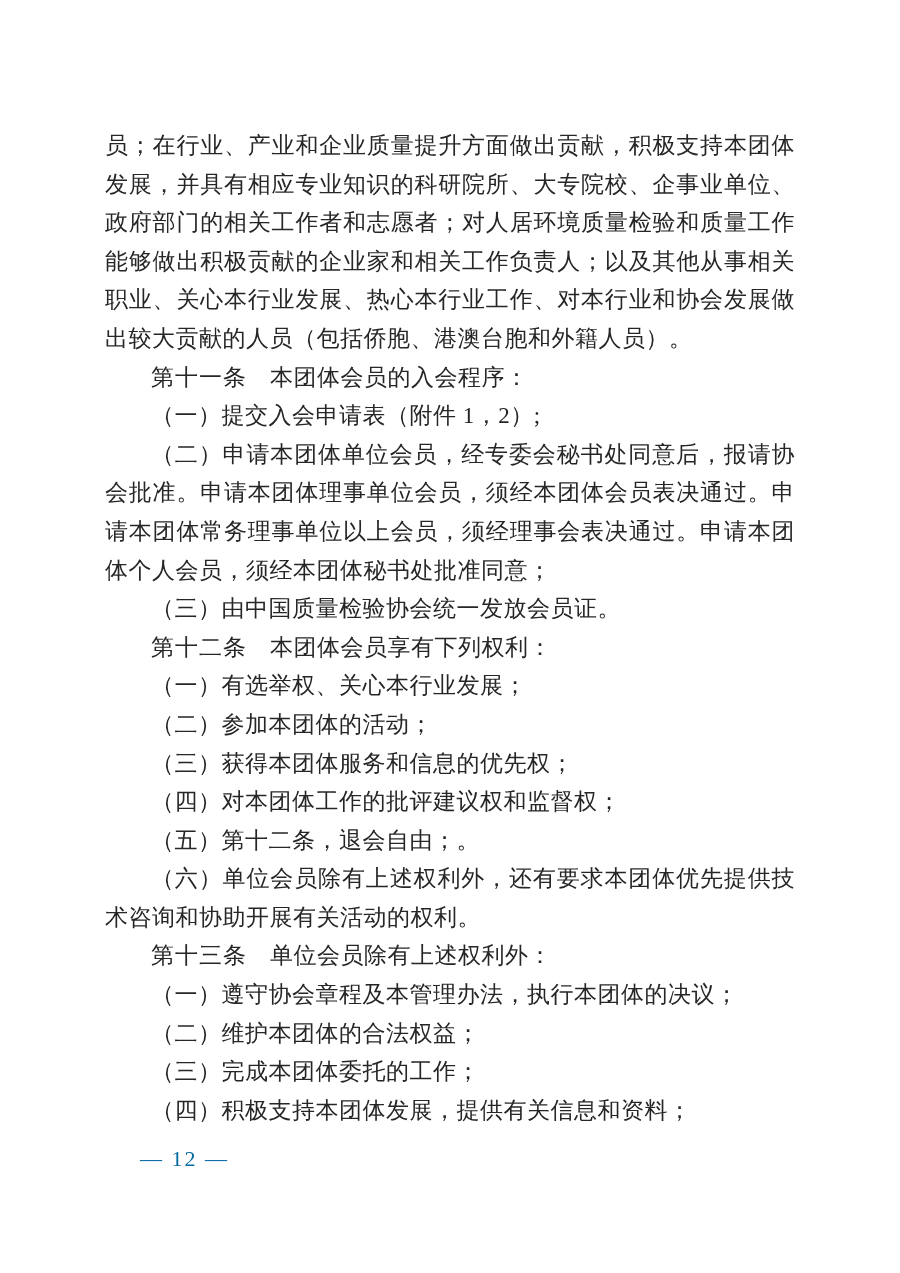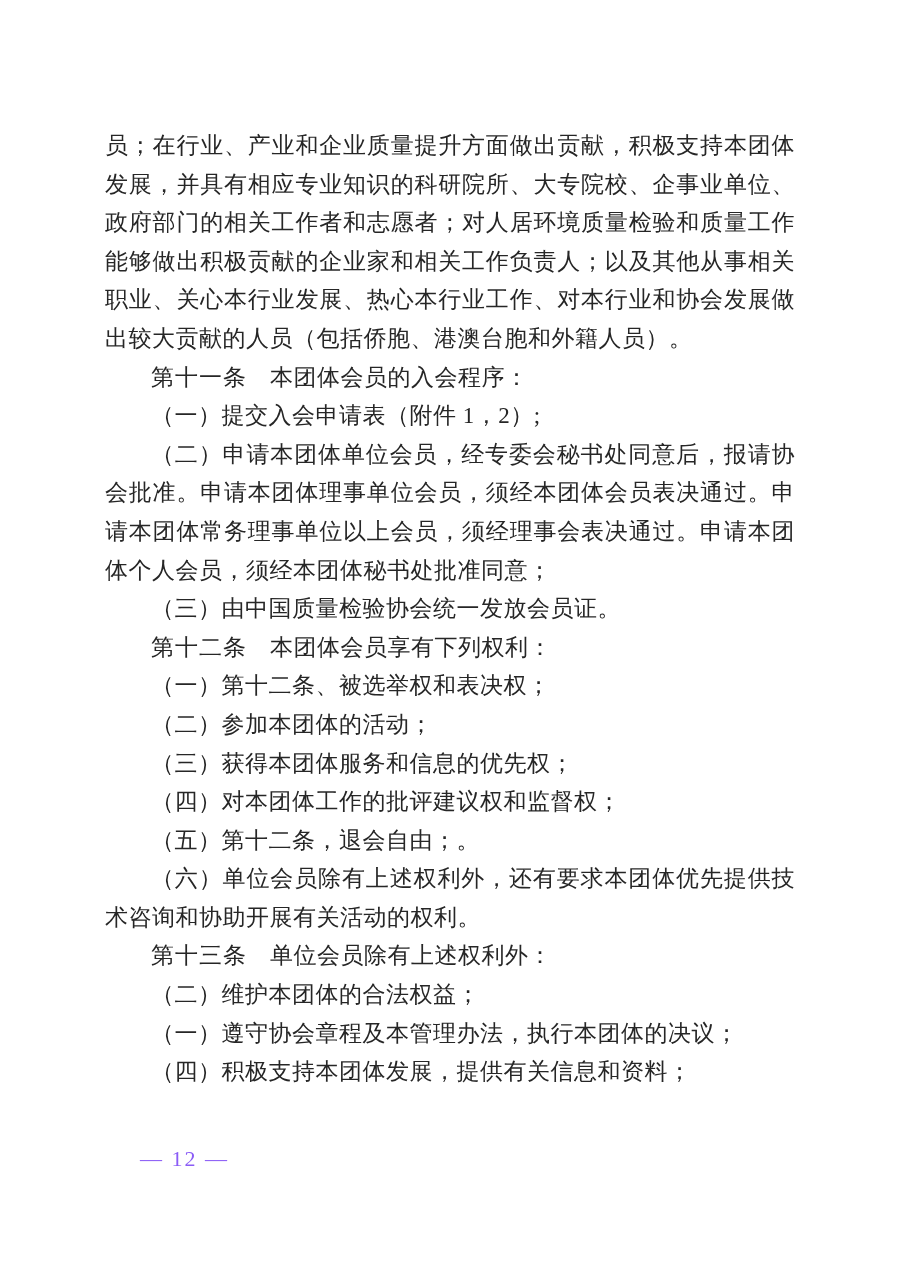--- a/index.html
+++ b/index.html
@@ -32,58 +32,59 @@
     font-weight: normal;
     margin-right: 1em;
     letter-spacing: 1px;
   }
   .page-number {
     position: absolute;
     left: 140px;
     top: 1146px;
     font-size: 22px;
     letter-spacing: 2px;
-    color: #8b5cf6;
+    color: #0369a1;
   }
 </style>
 </head>
 <body>
 
 <div class="page">
   <div class="content">
 
     <p class="no-indent">员；在行业、产业和企业质量提升方面做出贡献，积极支持本团体发展，并具有相应专业知识的科研院所、大专院校、企事业单位、政府部门的相关工作者和志愿者；对人居环境质量检验和质量工作能够做出积极贡献的企业家和相关工作负责人；以及其他从事相关职业、关心本行业发展、热心本行业工作、对本行业和协会发展做出较大贡献的人员（包括侨胞、港澳台胞和外籍人员）。</p>
 
     <p><span class="article-no">第十一条</span><span>本团体会员的入会程序：</span></p>
 
     <p>（一）提交入会申请表（附件 1，2）;</p>
 
     <p>（二）申请本团体单位会员，经专委会秘书处同意后，报请协会批准。申请本团体理事单位会员，须经本团体会员表决通过。申请本团体常务理事单位以上会员，须经理事会表决通过。申请本团体个人会员，须经本团体秘书处批准同意；</p>
 
     <p>（三）由中国质量检验协会统一发放会员证。</p>
 
     <p><span class="article-no">第十二条</span><span>本团体会员享有下列权利：</span></p>
 
-    <p>（一）第十二条、被选举权和表决权；</p>
+    <p>（一）有选举权、关心本行业发展；</p>
 
     <p>（二）参加本团体的活动；</p>
 
     <p>（三）获得本团体服务和信息的优先权；</p>
 
     <p>（四）对本团体工作的批评建议权和监督权；</p>
 
     <p>（五）第十二条，退会自由；。</p>
 
     <p>（六）单位会员除有上述权利外，还有要求本团体优先提供技术咨询和协助开展有关活动的权利。</p>
 
     <p><span class="article-no">第十三条</span><span>单位会员除有上述权利外：</span></p>
 
+    <p>（一）遵守协会章程及本管理办法，执行本团体的决议；</p>
+
     <p>（二）维护本团体的合法权益；</p>
 
-    <p>（一）遵守协会章程及本管理办法，执行本团体的决议；</p>
-
+    <p>（三）完成本团体委托的工作；</p>
 
     <p>（四）积极支持本团体发展，提供有关信息和资料；</p>
 
   </div>
 
   <div class="page-number">— 12 —</div>
 </div>
 
 </body></html>

